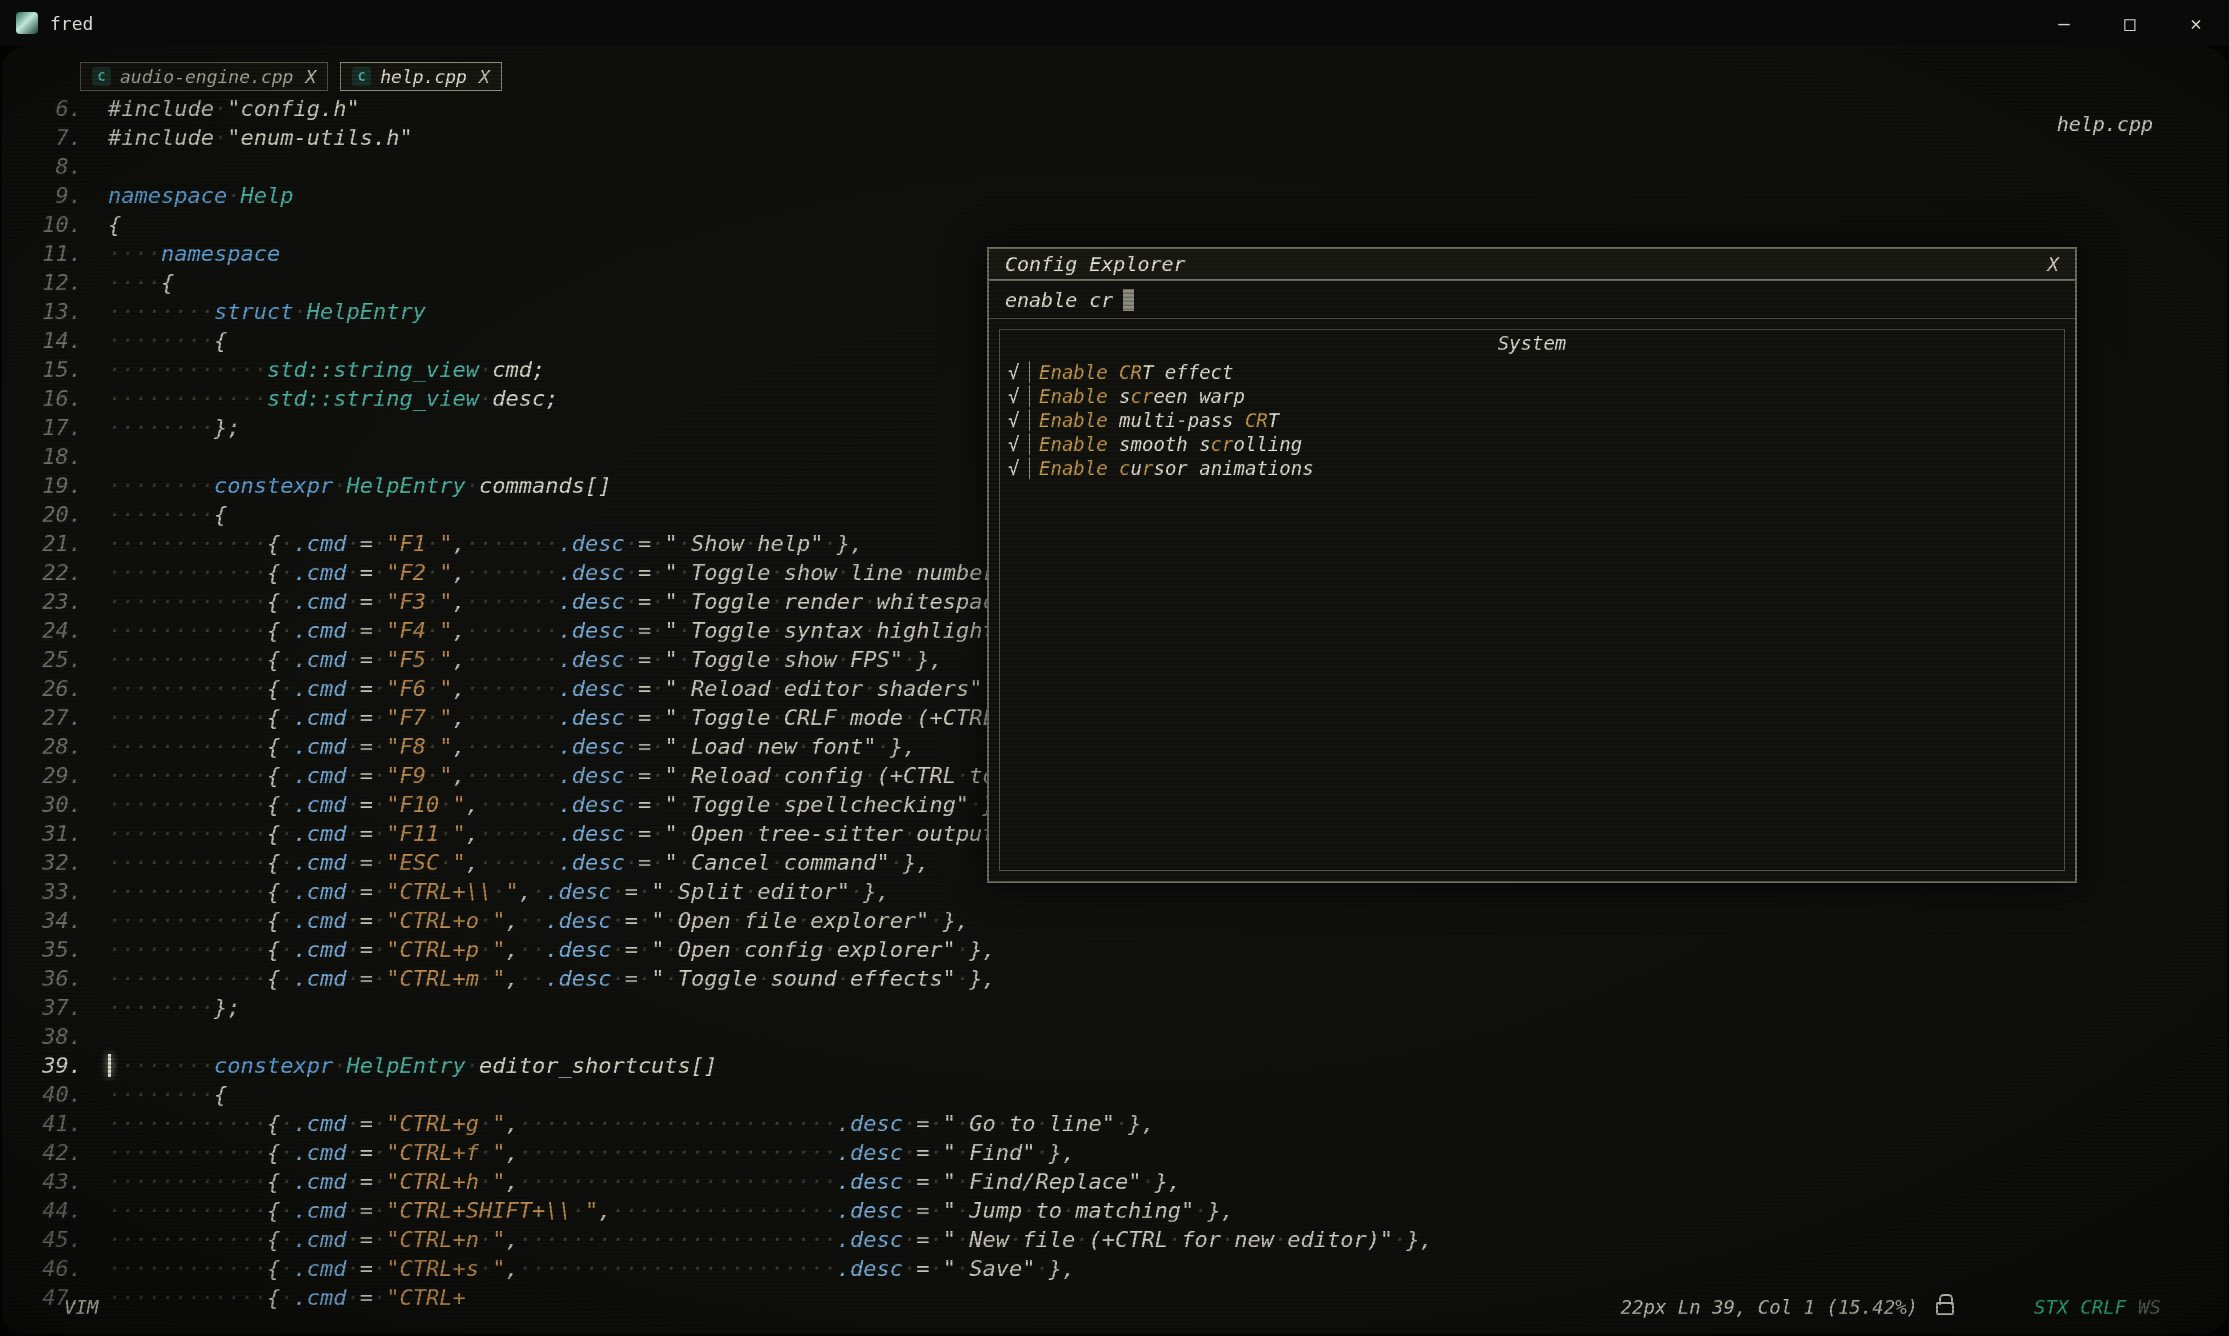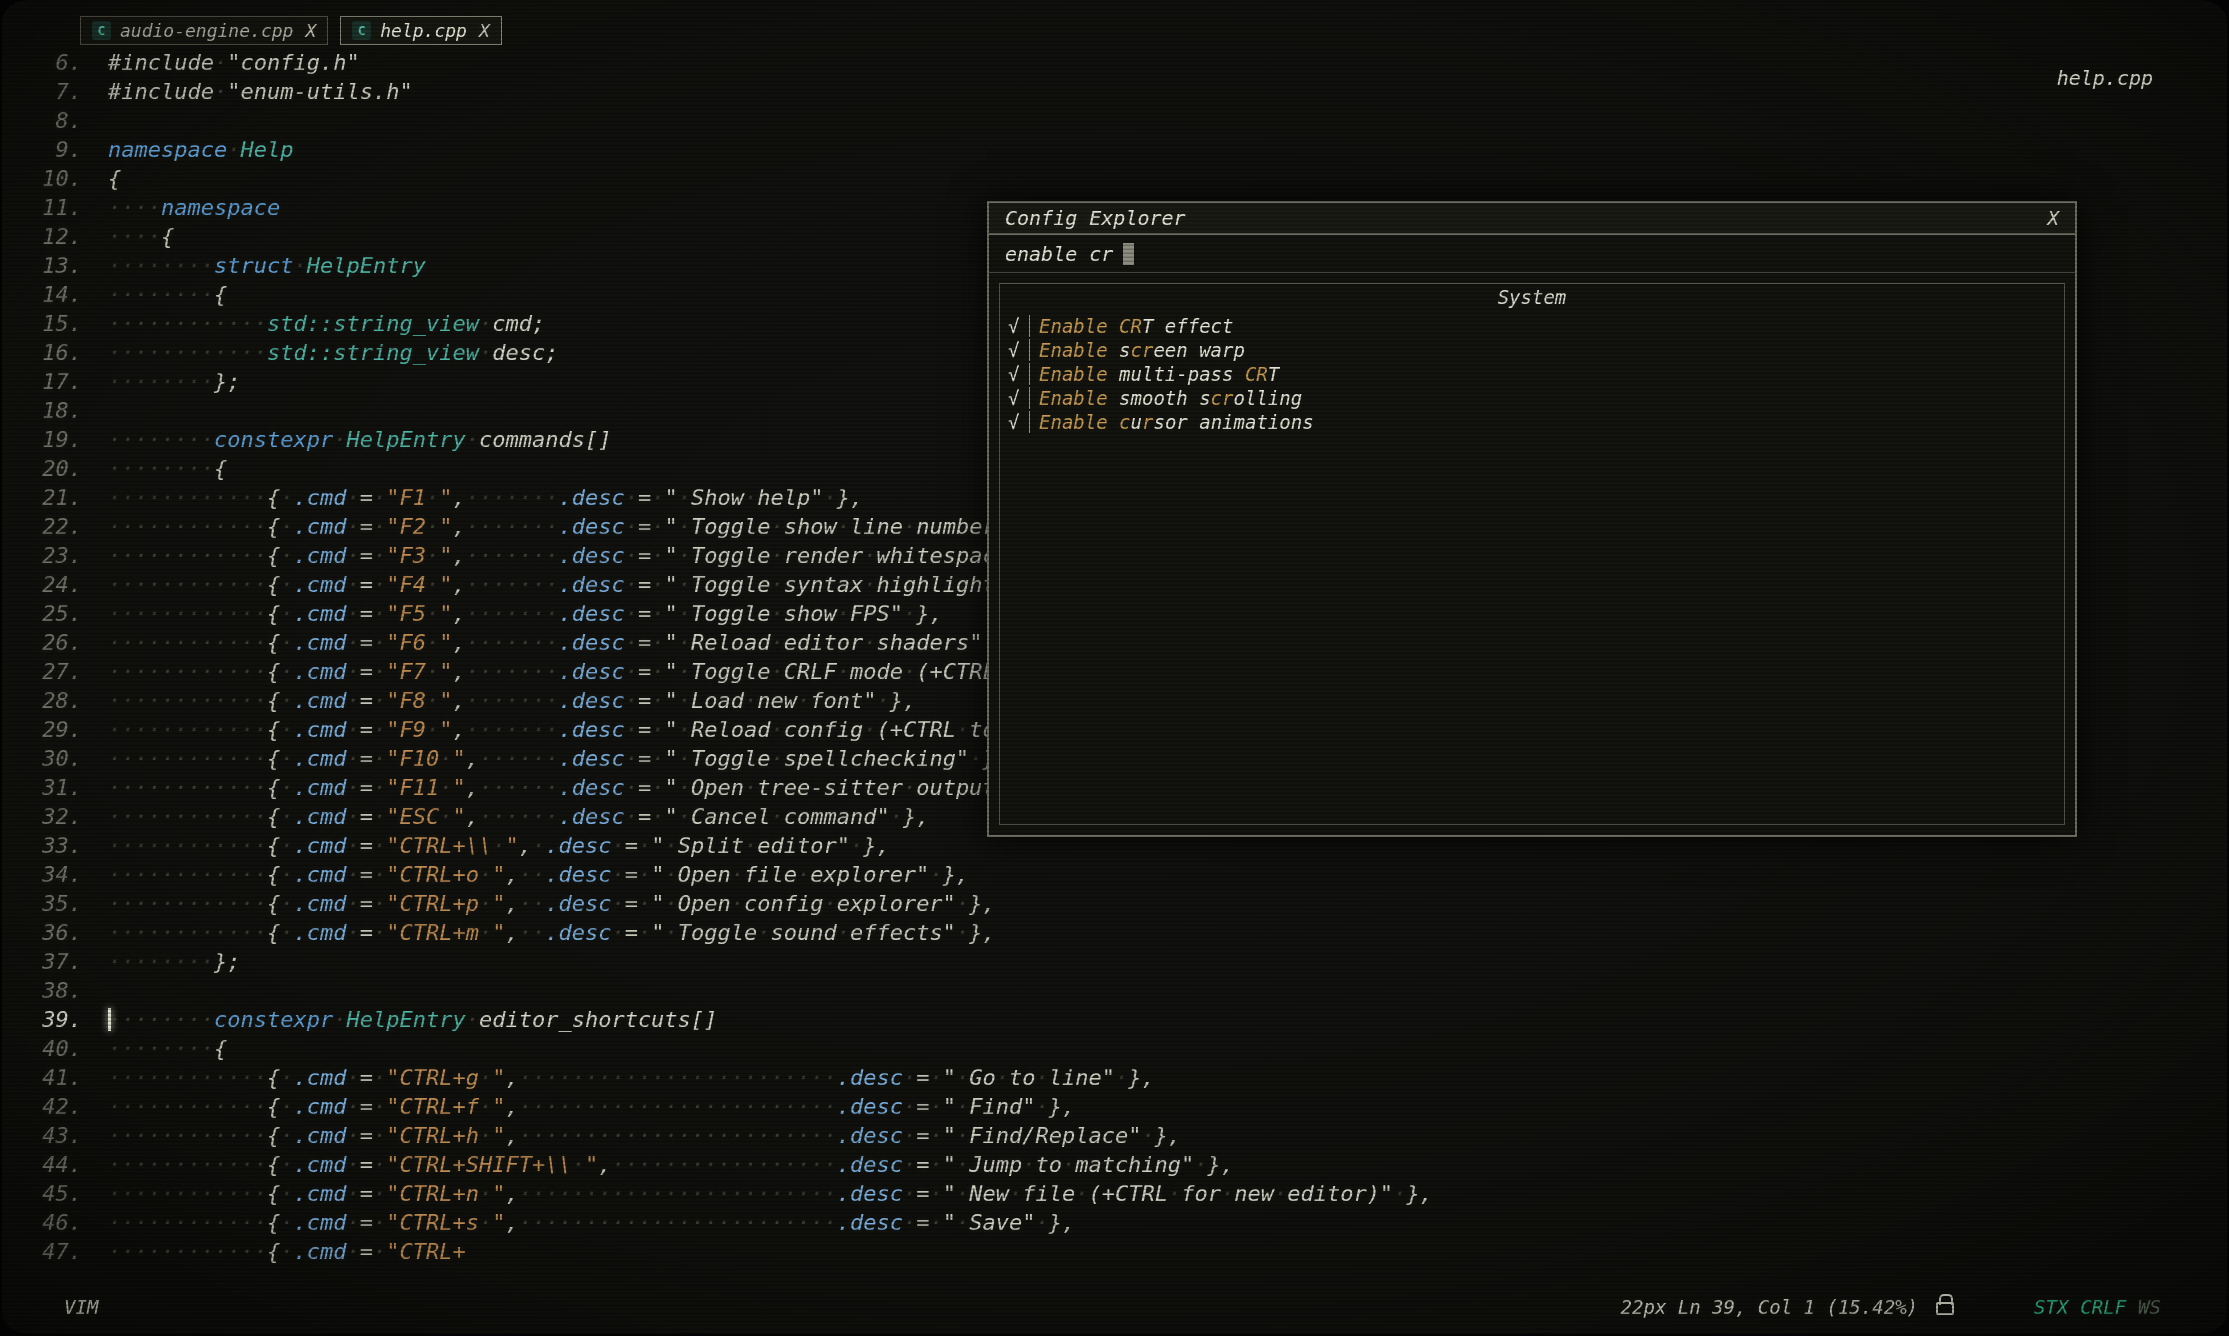--- a/index.html
+++ b/index.html
@@ -87,20 +87,31 @@
   .lock::before { content:""; position:absolute; width:10px; height:9px; left:1px; top:-10px;
     border:2px solid #c8c8bb; border-bottom:none; border-radius:5px 5px 0 0; }
   .stx  { color:#2fbf8f; margin-left:62px; }
   .crlf { color:#2fbf8f; }
   .ws-flag { color:#5e705f; }
 </style>
 </head>
 <body>
 
 <div class="window">
+  <div class="titlebar">
+    <div class="titlebar-left">
+      <span class="app-icon"></span>
+      <span class="app-title">fred</span>
+    </div>
+    <div class="titlebar-controls">
+      <span class="win-btn">—</span>
+      <span class="win-btn">□</span>
+      <span class="win-btn">✕</span>
+    </div>
+  </div>
 
   <div class="screen">
     <div class="tabbar" id="tabbar">
         <div class="tab">
           <span class="cpp-icon">C</span>
           <span class="tab-label">audio-engine.cpp</span>
           <span class="tab-close">X</span>
         </div>
         <div class="tab active">
           <span class="cpp-icon">C</span>

